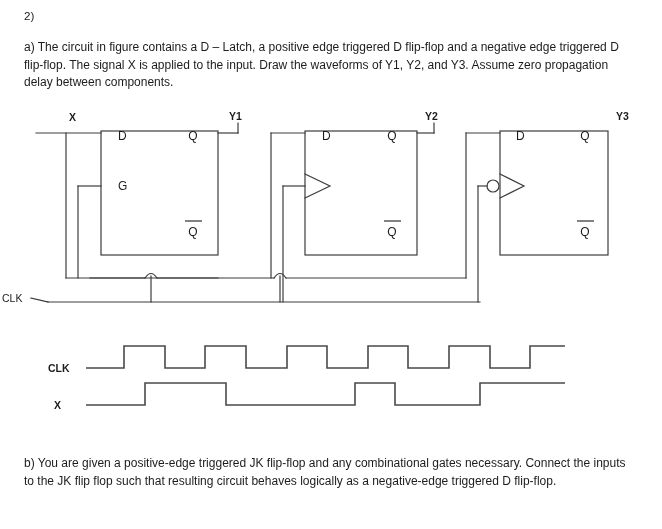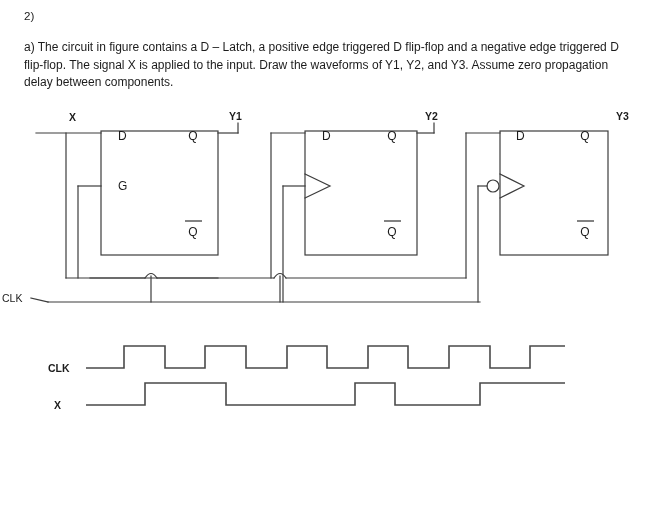--- a/index.html
+++ b/index.html
@@ -124,14 +124,15 @@
         <polyline id="trace-clk" points="86,38 124,38 124,16 165,16 165,38 205,38 205,16 246,16 246,38 287,38 287,16 327,16 327,38 368,38 368,16 408,16 408,38 449,38 449,16 490,16 490,38 530,38 530,16 565,16"></polyline>
         <polyline id="trace-x" points="86,75 145,75 145,53 226,53 226,75 355,75 355,53 395,53 395,75 480,75 480,53 565,53"></polyline>
       </g>
       <g font-family="Liberation Sans, sans-serif" font-size="10.5" font-weight="bold" fill="#1c1c1c" stroke="none">
         <text id="wf-label-0" x="48" y="42">CLK</text>
         <text id="wf-label-1" x="54" y="79">X</text>
       </g>
     </svg>
   </div>
 
+  <div class="txt" id="para-b">b) You are given a positive-edge triggered JK flip-flop and any combinational gates necessary.  Connect the inputs to the JK flip flop such that resulting circuit behaves logically as a negative-edge triggered D flip-flop.</div>
 
 </div>
 
 </body></html>

